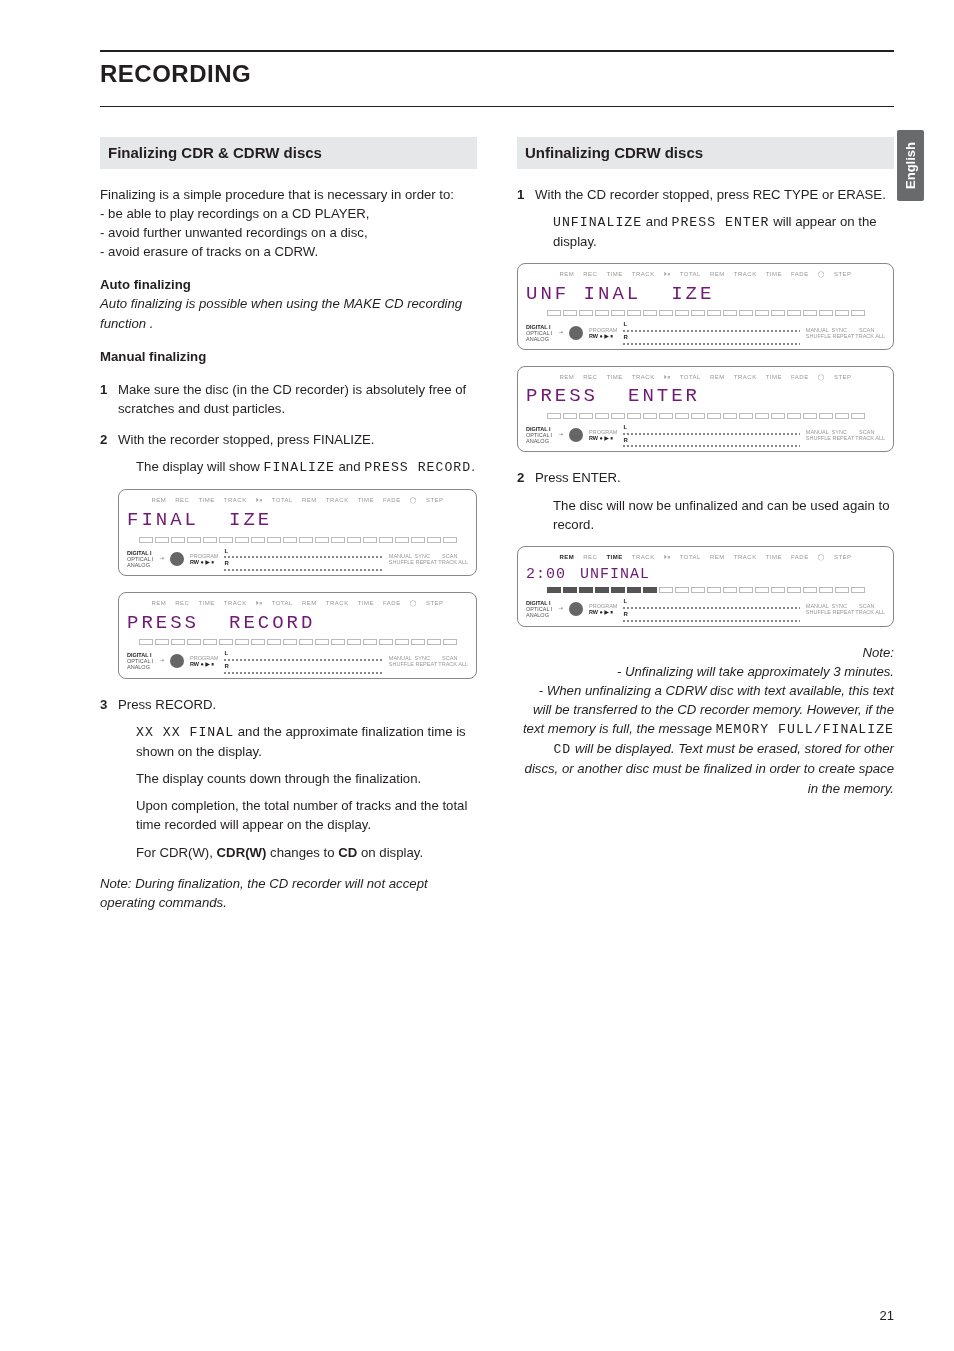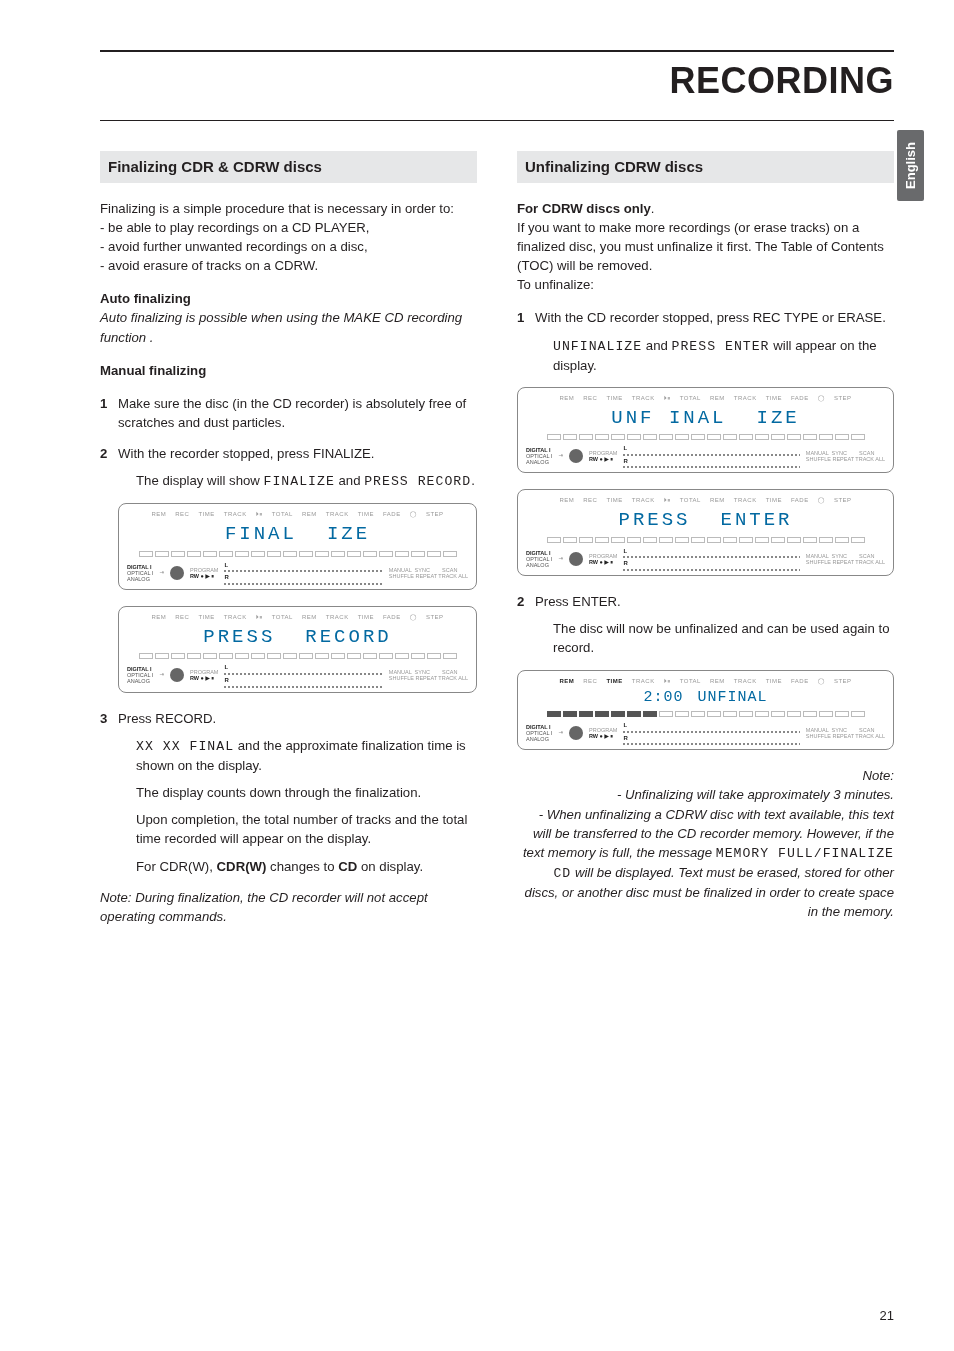--- a/index.html
+++ b/index.html
@@ -1,35 +1,35 @@
 <!DOCTYPE html>
 <html><head>
 <meta charset="utf-8">
 <style>
   * { box-sizing: border-box; margin: 0; padding: 0; }
   html, body { width: 954px; height: 1351px; background: #fff; font-family: Arial, Helvetica, sans-serif; color: #231f20; }
   .page { position: relative; width: 954px; height: 1351px; padding: 50px 60px 40px 100px; }
   .top-rule { border-top: 2px solid #231f20; margin-bottom: 8px; }
-  .title-area { text-align: right; font-size: 36px; font-weight: bold; letter-spacing: 0.5px; margin-bottom: 18px; }
+  .title-area { font-size: 24px; font-weight: bold; letter-spacing: 0.5px; margin-bottom: 18px; }
   .mid-rule { border-top: 1px solid #231f20; margin-bottom: 30px; }
   .columns { display: flex; gap: 40px; }
   .col { flex: 1; font-size: 13.2px; line-height: 1.45; }
   .section-bar { background: #e6e7e8; font-weight: bold; font-size: 15px; padding: 5px 8px; margin-bottom: 16px; }
   .para { margin-bottom: 14px; }
   .bold { font-weight: bold; }
   .italic { font-style: italic; }
   .step { display: flex; gap: 6px; margin-bottom: 12px; }
   .step-num { font-weight: bold; min-width: 12px; }
   .step-body { flex: 1; }
   .indent { margin-left: 18px; margin-top: 8px; }
   .lcd-seg { font-family: 'Courier New', monospace; letter-spacing: 1px; }
   .display-box { border: 1px solid #888; border-radius: 8px; margin: 10px 0 16px 18px; padding: 6px 8px 4px 8px; }
   .display-box.small { margin-left: 0; }
   .db-top { display: flex; gap: 9px; font-size: 6px; color: #999; justify-content: center; margin-bottom: 2px; letter-spacing: 0.5px;}
-  .db-main { text-align: center; font-family: 'Courier New', monospace; font-size: 19px; color: #0369a1; letter-spacing: 3px; display:flex; justify-content:center; gap:30px; }
+  .db-main { text-align: center; font-family: 'Courier New', monospace; font-size: 19px; color: #701a75; letter-spacing: 3px; display:flex; gap:30px; }
   .db-main.sm { font-size: 15px; letter-spacing: 1px; gap: 14px;}
   .db-main .piece { display:inline-block; }
   .db-boxes { display: flex; gap: 2px; justify-content: center; margin-top: 2px; }
   .db-box { width: 14px; height: 6px; border: 1px solid #bbb; }
   .db-box.filled { background: #555; border-color: #555; }
   .db-bottom { display: flex; align-items: center; gap: 6px; font-size: 5.5px; color: #999; margin-top: 4px; }
   .db-bottom .lbl { line-height: 1.1; }
   .db-bottom .disc { width: 14px; height: 14px; border-radius: 50%; background: #666; display:inline-block; }
   .db-bottom .bars { flex:1; display:flex; flex-direction:column; gap:1px;}
   .db-bottom .barline { height:2px; width:100%; background:repeating-linear-gradient(90deg,#888 0 2px,transparent 2px 4px); }
@@ -214,25 +214,20 @@
 
 
       <div class="para italic" style="padding-left:0">
         <span>Note: During finalization, the CD recorder will not accept operating  commands.</span>
       </div>
     </div>
 
     <div class="col">
       <div class="section-bar">Unfinalizing CDRW discs</div>
 
-      <div class="para">
-        <span class="bold">For CDRW discs only</span><span>.</span><br>
-        <span>If you want to make more recordings (or erase tracks) on a finalized disc, you must unfinalize it first. The Table of Contents (TOC) will be removed.</span><br>
-        <span>To unfinalize:</span>
-      </div>
 
       <div class="step">
         <div class="step-num">1</div>
         <div class="step-body">
           <div>With the CD recorder stopped, press REC TYPE or ERASE.</div>
           <div class="indent"><span class="lcd-seg">UNFINALIZE</span><span> and </span><span class="lcd-seg">PRESS ENTER</span><span> will appear on the display.</span></div>
         </div>
       </div>
 
       <div class="display-box small">

